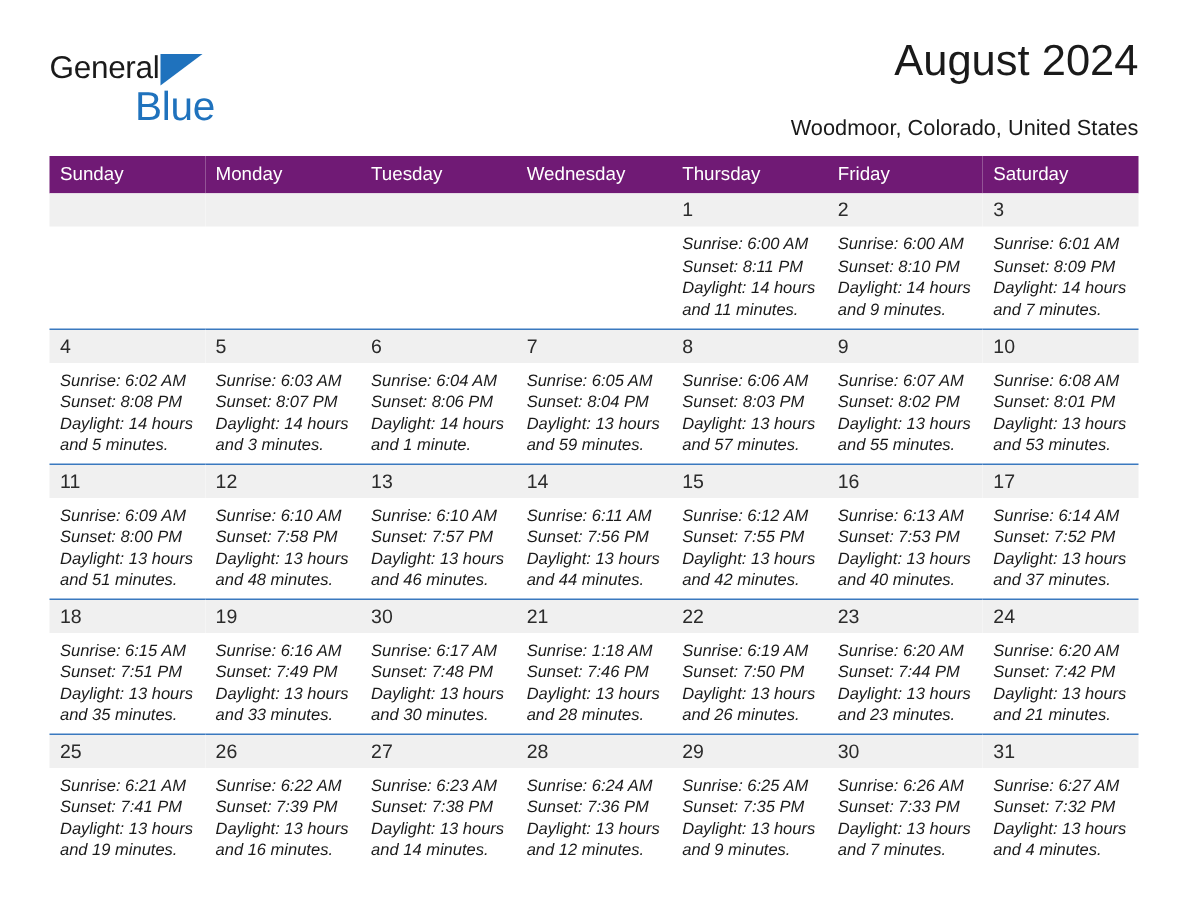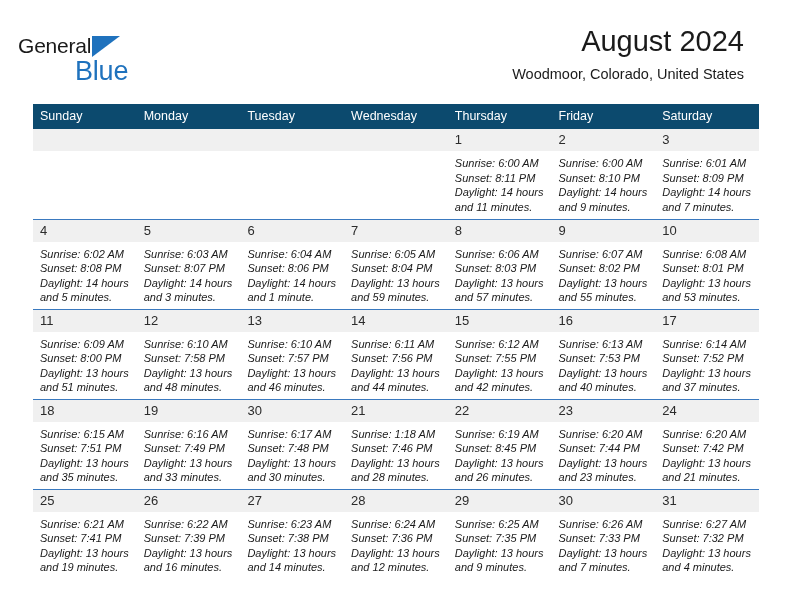--- a/index.html
+++ b/index.html
@@ -18,21 +18,21 @@
   .page {
     position: relative;
     width: 792px;
     height: 612px;
     box-sizing: border-box;
   }
 
   
   .top {
     position: absolute;
-    left: 18px;
+    left: 33px;
     top: 22px;
     width: 726px;
     height: 76px;
   }
   .logo {
     position: absolute;
     left: 0px;
     top: 12px;
     width: 200px;
     height: 56px;
@@ -74,35 +74,35 @@
   .cal-title {
     font-size: 29px;
     color: #1a1a1a;
     line-height: 38px;
     white-space: nowrap;
   }
   .cal-sub {
     font-size: 14.5px;
     color: #1a1a1a;
     line-height: 22px;
-    margin-top: 3px;
+    margin-top: 15px;
     white-space: nowrap;
   }
 
   
   .calendar {
     position: absolute;
     left: 33px;
     top: 104px;
     width: 726px;
     border-collapse: collapse;
     table-layout: fixed;
   }
   .calendar th {
-    background: #0c4a6e;
+    background: #701a75;
     color: #ffffff;
     font-weight: normal;
     font-size: 12.5px;
     text-align: left;
     padding: 5px 0 6px 7px;
     height: 18px;
     border: none;
     box-sizing: border-box;
   }
   .calendar td {
@@ -360,21 +360,21 @@
             <div class="info">
               <div>Sunrise: 1:18 AM</div>
               <div>Sunset: 7:46 PM</div>
               <div class="daylight">Daylight: 13 hours and 28 minutes.</div>
             </div>
           </td>
           <td class="day-cell">
             <div class="daynum">22</div>
             <div class="info">
               <div>Sunrise: 6:19 AM</div>
-              <div>Sunset: 8:45 PM</div>
+              <div>Sunset: 7:50 PM</div>
               <div class="daylight">Daylight: 13 hours and 26 minutes.</div>
             </div>
           </td>
           <td class="day-cell">
             <div class="daynum">23</div>
             <div class="info">
               <div>Sunrise: 6:20 AM</div>
               <div>Sunset: 7:44 PM</div>
               <div class="daylight">Daylight: 13 hours and 23 minutes.</div>
             </div>

